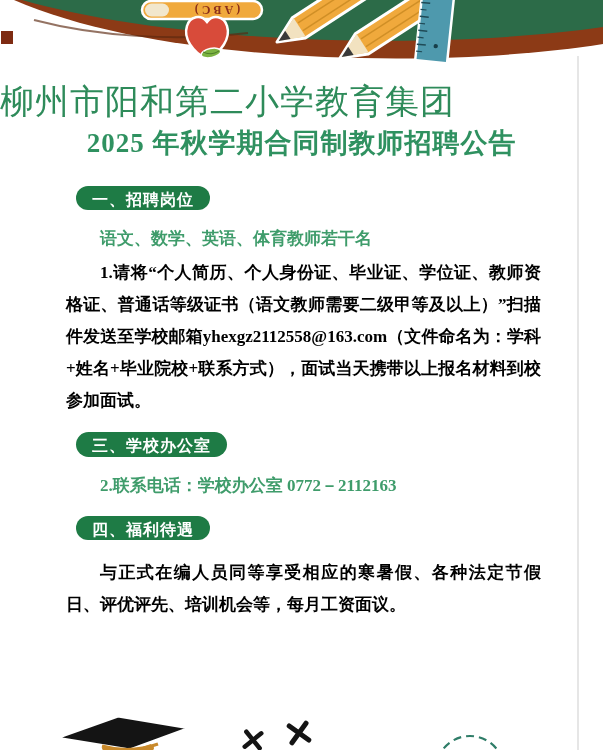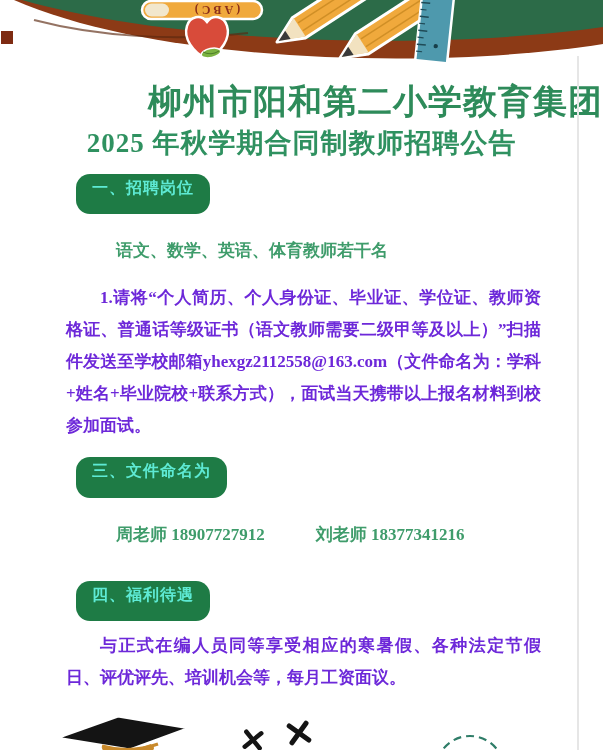--- a/index.html
+++ b/index.html
@@ -5,39 +5,39 @@
   html,body{margin:0;padding:0;}
   body{
     width:603px;height:750px;position:relative;overflow:hidden;background:#ffffff;
     font-family:"Liberation Serif","DejaVu Serif",serif;
   }
   .header-svg{position:absolute;top:0;left:0;display:block;}
   .footer-svg{position:absolute;top:712px;left:0;display:block;}
   .page-edge{position:absolute;top:56px;left:577px;width:2px;height:694px;background:#e6e6e6;}
   .content{position:absolute;top:0;left:0;width:603px;}
   .title{
-    margin:82px 0 0;text-align:right;font-size:34px;font-weight:bold;
+    margin:82px 0 0;text-align:left;font-size:34px;font-weight:normal;
     color:#2e8b5a;letter-spacing:1px;line-height:1.15;
   }
   .subtitle{
-    margin:7px 0 0;text-align:center;font-size:27px;font-weight:bold;
+    margin:7px 0 12px;text-align:center;font-size:27px;font-weight:bold;
     color:#2f9160;letter-spacing:1px;line-height:1.15;
   }
   .sections{padding:0 62px 0 66px;}
   .badge{
-    display:inline-block;margin:15px 0 6px 10px;background:#1e7b45;color:#5eead4;
-    font-size:16px;font-weight:bold;padding:4px 16px 17px;border-radius:14px;
+    display:inline-block;margin:15px 0 14px 10px;background:#1e7b45;color:#ffffff;
+    font-size:16px;font-weight:bold;padding:4px 16px 1px;border-radius:14px;
     letter-spacing:1px;line-height:1.2;
   }
   .para{
-    margin:3px 0 0;font-size:17px;font-weight:bold;color:#6d28d9;
+    margin:3px 0 0;font-size:17px;font-weight:bold;color:#000000;
     line-height:32px;text-align:justify;text-indent:2em;
   }
   .line{
-    margin:16px;font-size:17px;font-weight:bold;color:#3f9c6b;
+    margin:0;font-size:17px;font-weight:bold;color:#3f9c6b;
     line-height:30px;text-indent:2em;white-space:pre;
   }
 </style>
 </head>
 <body>
 
 <svg class="header-svg" width="603" height="92" viewBox="0 0 603 92">
 
   <path d="M14,0 L603,0 L603,44 C440,70 160,64 14,0 Z" fill="#8c3a16"></path>
 
@@ -98,22 +98,22 @@
     <div>
       <span class="badge">一、招聘岗位</span>
       <p class="line">语文、数学、英语、体育教师若干名</p>
     </div>
 
     <div>
       <p class="para">1.请将“个人简历、个人身份证、毕业证、学位证、教师资格证、普通话等级证书（语文教师需要二级甲等及以上）”扫描件发送至学校邮箱yhexgz2112558@163.com（文件命名为：学科+姓名+毕业院校+联系方式），面试当天携带以上报名材料到校参加面试。</p>
     </div>
 
     <div>
-      <span class="badge">三、文件命名为</span>
-      <p class="line">周老师 18907727912　　　刘老师 18377341216</p>
+      <span class="badge">三、学校办公室</span>
+      <p class="line">2.联系电话：学校办公室 0772－2112163</p>
     </div>
 
     <div>
       <span class="badge">四、福利待遇</span>
       <p class="para">与正式在编人员同等享受相应的寒暑假、各种法定节假日、评优评先、培训机会等，每月工资面议。</p>
     </div>
 
   </div>
 </div>
 

